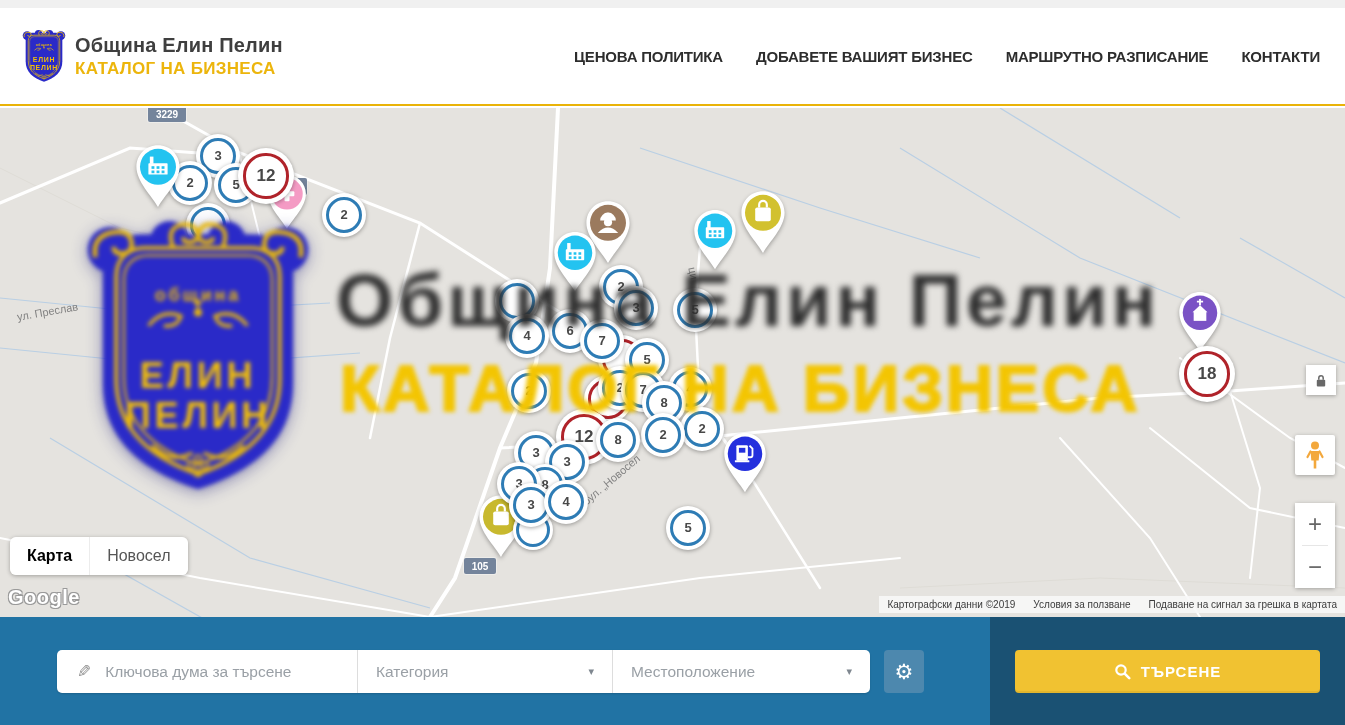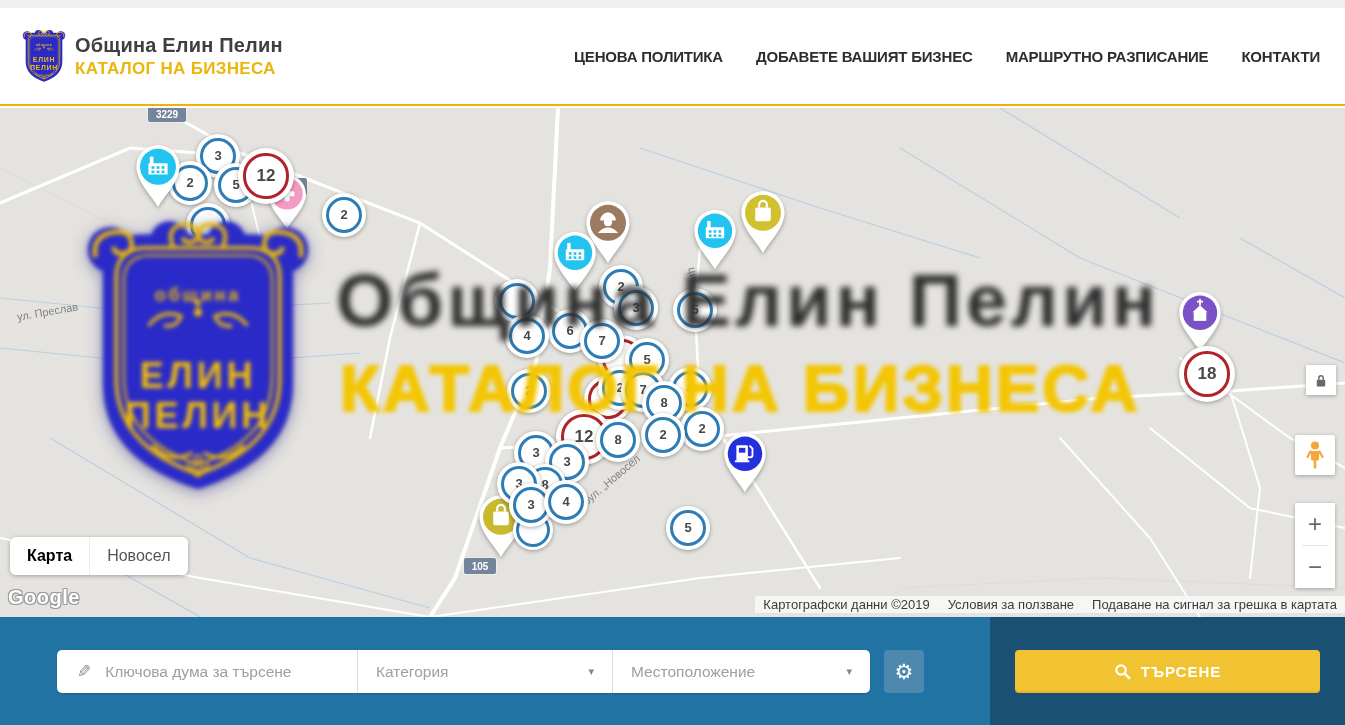--- a/index.html
+++ b/index.html
@@ -41,21 +41,21 @@
 
   .maptype{position:absolute;left:10px;top:429px;display:flex;box-shadow:0 1px 4px rgba(0,0,0,.3);
            border-radius:6px;overflow:hidden;}
   .maptype button{height:38px;background:#fff;border:none;font-size:16px;font-family:inherit;
                   padding:0 17px;cursor:pointer;}
   .maptype .active{font-weight:bold;color:#000;}
   .maptype .inactive{color:#565656;border-left:1px solid #ececec;}
   .glogo{position:absolute;left:8px;top:478px;font-size:20px;font-weight:bold;color:#fff;letter-spacing:.5px;
          cursor:pointer;text-shadow:-1px -1px 0 #9a9a9a,1px -1px 0 #9a9a9a,-1px 1px 0 #9a9a9a,1px 1px 0 #9a9a9a;}
   .attribution{position:absolute;right:0;bottom:4px;height:17px;display:flex;align-items:center;gap:18px;
-               background:rgba(248,248,248,.88);padding:0 8px;font-size:13px;color:#3b3b3b;}
+               background:rgba(248,248,248,.88);padding:0 8px;font-size:10px;color:#3b3b3b;}
   .attribution span[data-interactable="true"]{cursor:pointer;}
   .lockbtn{position:absolute;left:1306px;top:257px;width:30px;height:30px;background:#fff;border:none;
            box-shadow:0 1px 4px rgba(0,0,0,.3);display:flex;align-items:center;justify-content:center;cursor:pointer;}
   .pegman{position:absolute;left:1295px;top:327px;width:40px;height:40px;background:#fff;border:none;border-radius:2px;
           box-shadow:0 1px 4px rgba(0,0,0,.3);display:flex;align-items:center;justify-content:center;cursor:pointer;}
   .zoomctl{position:absolute;left:1295px;top:395px;width:40px;background:#fff;border-radius:2px;
            box-shadow:0 1px 4px rgba(0,0,0,.3);display:flex;flex-direction:column;align-items:center;}
   .zoomctl button{width:40px;height:42px;border:none;background:#fff;font-size:24px;color:#666;cursor:pointer;line-height:1;font-family:inherit;}
   .zdiv{width:26px;height:1px;background:#e6e6e6;}
 

